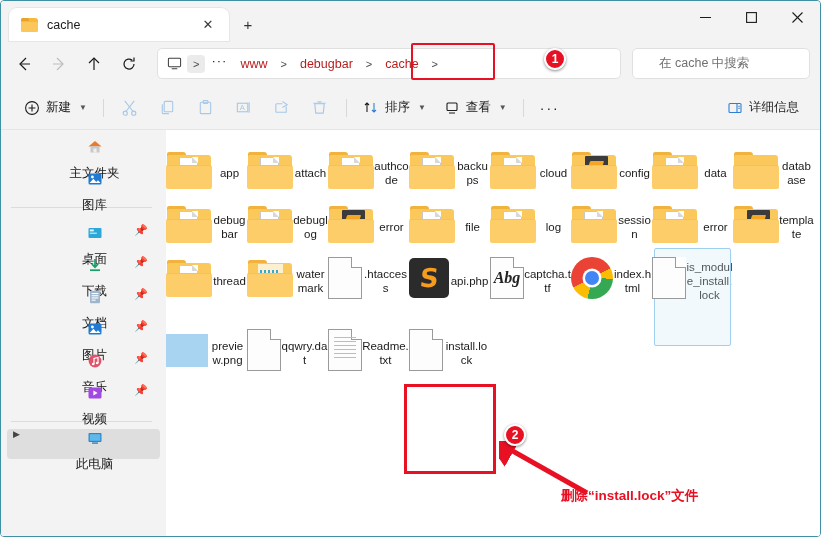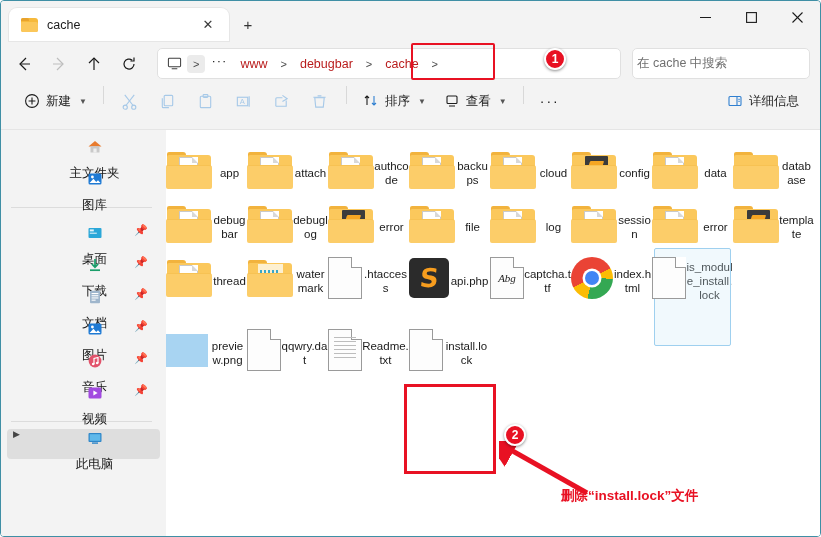--- a/index.html
+++ b/index.html
@@ -100,29 +100,29 @@
     border: 2.5px solid #e81123;
     border-radius: 2px;
     pointer-events: none;
   }
   #searchbox {
     width: 178px; height: 31px; margin-left: 9px;
     background: #ffffff;
     border: 1px solid #e0e0e0;
     border-radius: 5px;
     display: flex; align-items: center;
-    padding: 0 4px;
+    padding: 0 26px;
   }
   #searchbox span { font-size: 12.5px; color: #707070; }
 
   
   #cmdbar {
     height: 44px;
     background: #f3f3f3;
-    display: flex; 
+    display: flex; align-items: center;
     padding: 0 12px 0 14px;
     border-bottom: 1px solid #e5e5e5;
   }
   .cmd {
     height: 30px; border-radius: 4px;
     display: flex; align-items: center; gap: 6px;
     padding: 0 9px;
     font-size: 12.5px; color: #1b1b1b;
   }
   .cmd.icononly { width: 38px; justify-content: center; padding: 0; }
@@ -198,21 +198,21 @@
   .folder .fdark:after { content:""; position:absolute; left:4px; top:5px; width:14px; height:7px; background:#f5a623; transform: skewX(-18deg); border-radius:1px;}
   .folder .fwm { position:absolute; left:11px; top:4px; width:25px; height:17px; background:#fdf0d0; overflow:hidden; }
   .folder .fwm:before { content:""; position:absolute; left:2px; top:6px; width:20px; height:6px; background: repeating-linear-gradient(90deg,#3aa7c7 0 2px,transparent 2px 4px); }
   .folder .ffront { position:absolute; left:0; bottom:0; width:46px; height:24px; background:#fccd69; border-radius:2px 3px 2px 2px; border-top:1px solid #f7c253; }
 
   
   .page { position: relative; width: 34px; height: 42px; background:#fdfdfd; border:1px solid #9a9a9a; }
   .page .fold { position:absolute; right:-1px; top:-1px; width:11px; height:11px; background:#ffffff; border-left:1px solid #9a9a9a; border-bottom:1px solid #9a9a9a; }
   .page .lines { position:absolute; left:5px; top:7px; right:5px; height:24px;
     background: repeating-linear-gradient(180deg, #bdbdbd 0 1px, transparent 1px 4px); }
-  .page .abg { position:absolute; inset:0; display:flex; align-items:center; justify-content:center; font-style:italic; font-weight:normal; font-size:11px; color:#222; font-family:"Liberation Serif", serif;}
+  .page .abg { position:absolute; inset:0; display:flex; align-items:center; justify-content:center; font-style:italic; font-weight:bold; font-size:16px; color:#222; font-family:"Liberation Serif", serif;}
 
   
   .sublime { width: 40px; height: 40px; background:#2b2b2b; border-radius:5px; display:flex; align-items:center; justify-content:center; }
   .sublime .s { color:#f79d1e; font-weight:bold; font-size:26px; font-family:"DejaVu Sans", sans-serif; transform: skewX(-6deg); }
   .chrome { width: 42px; height: 42px; border-radius: 50%; position: relative;
     background: conic-gradient(from -58deg, #ea4335 0deg 120deg, #fbbc05 120deg 150deg, #34a853 150deg 250deg, #fbbc05 250deg 302deg, #ea4335 302deg 360deg); }
   .chrome .inner { position:absolute; left:50%; top:50%; transform:translate(-50%,-50%); width:19px; height:19px; border-radius:50%; background:#ffffff; }
   .chrome .inner2 { position:absolute; left:50%; top:50%; transform:translate(-50%,-50%); width:14px; height:14px; border-radius:50%; background:#4285f4; }
   .thumb-png { width: 42px; height: 33px; background: #a8d4f2; }
 

